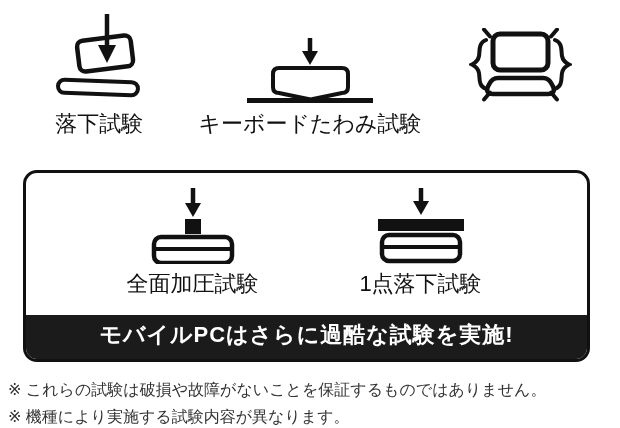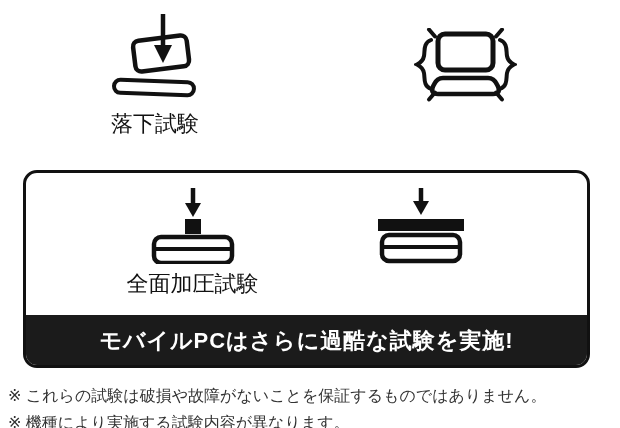--- a/index.html
+++ b/index.html
@@ -16,21 +16,21 @@
     margin:33px 30px 0 23px;border:3px solid #111;border-radius:14px;overflow:hidden;
     background:#fff;
   }
   .box-tests{display:flex;justify-content:center;gap:58px;padding:13px 0 17px;}
   .box-col{display:flex;flex-direction:column;align-items:center;min-width:170px;}
   .box-icon-slot{height:78px;display:flex;align-items:flex-end;justify-content:center;}
   .box-label{font-size:22px;line-height:1.2;margin-top:7px;white-space:nowrap;color:#111;}
   .box-banner{
     background:#1b1b1b;color:#ffffff;text-align:center;
     font-size:22px;font-weight:600;letter-spacing:1px;
-    padding:11px 0 9px;
+    padding:5px 0 9px;
   }
   .footnotes{margin:14px 0 0 8px;font-size:16px;color:#333333;line-height:1.72;}
   .footnote{white-space:nowrap;}
   svg .stroke{stroke:#111;fill:none;stroke-width:4;}
   svg .fillwhite{fill:#fff;stroke:#111;}
   svg .solid{fill:#111;stroke:none;}
 </style>
 </head>
 <body>
 
@@ -41,20 +41,31 @@
       <svg width="90" height="92" viewBox="0 0 90 92">
         <rect class="fillwhite" x="24" y="26" width="54" height="31" rx="6" stroke-width="4.5" transform="rotate(-7 51 41)"></rect>
         <rect class="fillwhite" x="4" y="69" width="80" height="13" rx="6.5" stroke-width="4" transform="rotate(2 44 75)"></rect>
         <line x1="53" y1="2" x2="53" y2="36" stroke="#111" stroke-width="4.5"></line>
         <polygon class="solid" points="44,33 62,33 53,51"></polygon>
       </svg>
     </div>
     <div class="test-label">落下試験</div>
   </div>
 
+  <div class="test-col">
+    <div class="icon-slot">
+      <svg width="130" height="66" viewBox="0 0 130 66">
+        <line x1="65" y1="0" x2="65" y2="15" stroke="#111" stroke-width="4.5"></line>
+        <polygon class="solid" points="57,13 73,13 65,27"></polygon>
+        <path class="fillwhite" stroke-width="4" stroke-linejoin="round" d="M34,30 H97 Q103,30 103,36 V49 Q103,55 97,55 L65.5,61.5 L34,55 Q28,55 28,49 V36 Q28,30 34,30 Z"></path>
+        <line x1="2" y1="62.5" x2="128" y2="62.5" stroke="#111" stroke-width="5"></line>
+      </svg>
+    </div>
+    <div class="test-label">キーボードたわみ試験</div>
+  </div>
 
   <div class="test-col">
     <div class="icon-slot">
       <svg width="103" height="76" viewBox="0 0 103 76">
         <rect class="fillwhite" x="24" y="6" width="55" height="36" rx="7" stroke-width="5"></rect>
         <path class="fillwhite" stroke-width="4.5" stroke-linejoin="round" d="M29,50 H74 Q80,50 83,56.5 L84,58.5 Q87,66 79,66 H24 Q16,66 19,58.5 L20,56.5 Q23,50 29,50 Z"></path>
         <path class="stroke" stroke-linecap="round" d="M17,12 C9,15 11,23 10,28 C9,33.5 5,35.5 3,36.5 C5,37.5 9,39.5 10,45 C11,50 9,58 17,61"></path>
         <path class="stroke" stroke-linecap="round" d="M86,12 C94,15 92,23 93,28 C94,33.5 98,35.5 100,36.5 C98,37.5 94,39.5 93,45 C92,50 94,58 86,61"></path>
         <path class="stroke" stroke-linecap="round" d="M15,1.5 L21,8.5"></path>
         <path class="stroke" stroke-linecap="round" d="M88,1.5 L82,8.5"></path>
@@ -85,20 +96,21 @@
     <div class="box-col">
       <div class="box-icon-slot">
         <svg width="100" height="76" viewBox="0 0 100 76">
           <line x1="50" y1="0" x2="50" y2="15" stroke="#111" stroke-width="4.5"></line>
           <polygon class="solid" points="42,13 58,13 50,27"></polygon>
           <rect class="solid" x="7" y="31" width="86" height="12"></rect>
           <rect class="fillwhite" x="11" y="47" width="78" height="26" rx="7" stroke-width="4.5"></rect>
           <line x1="12" y1="59" x2="88" y2="59" stroke="#111" stroke-width="4"></line>
         </svg>
       </div>
+      <div class="box-label">1点落下試験</div>
     </div>
 
   </div>
   <div class="box-banner">モバイルPCはさらに過酷な試験を実施!</div>
 </div>
 
 <div class="footnotes">
   <div class="footnote">※ これらの試験は破損や故障がないことを保証するものではありません。</div>
   <div class="footnote">※ 機種により実施する試験内容が異なります。</div>
 </div>

